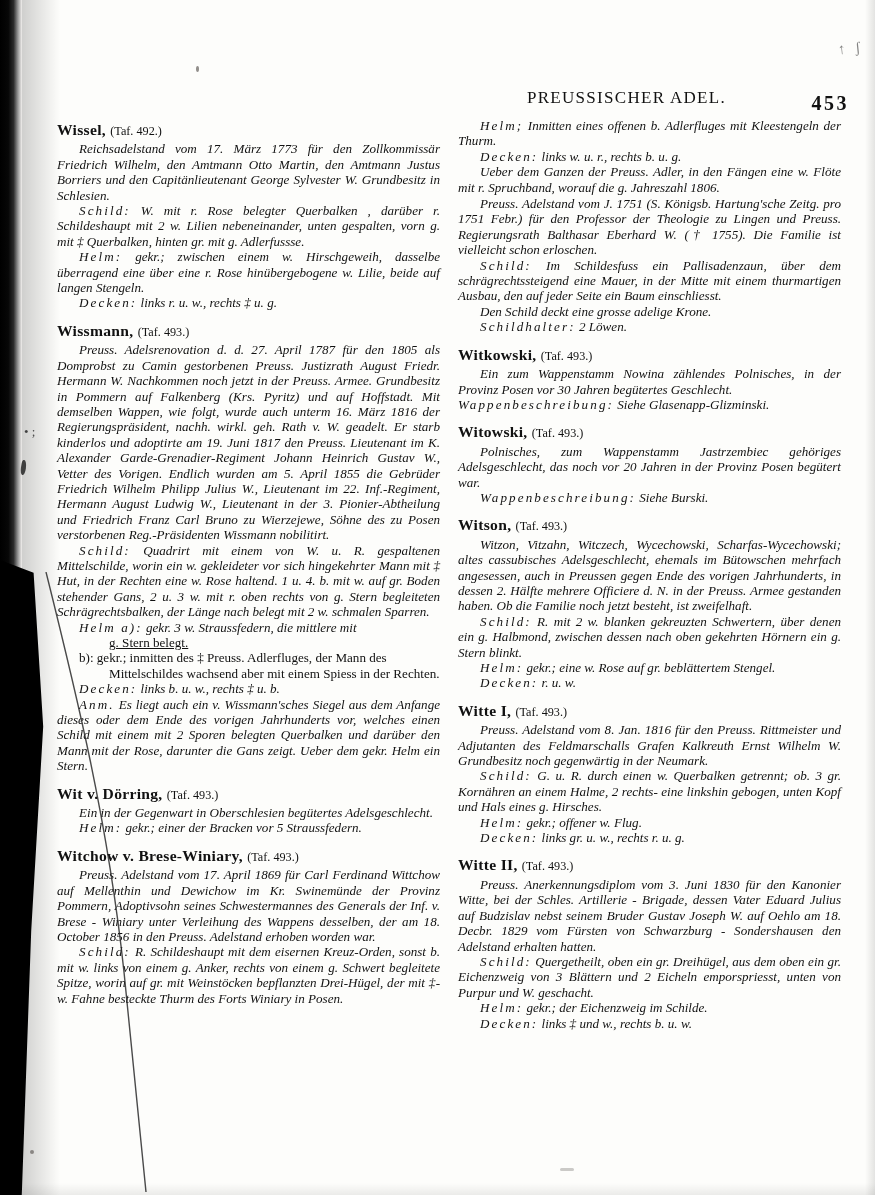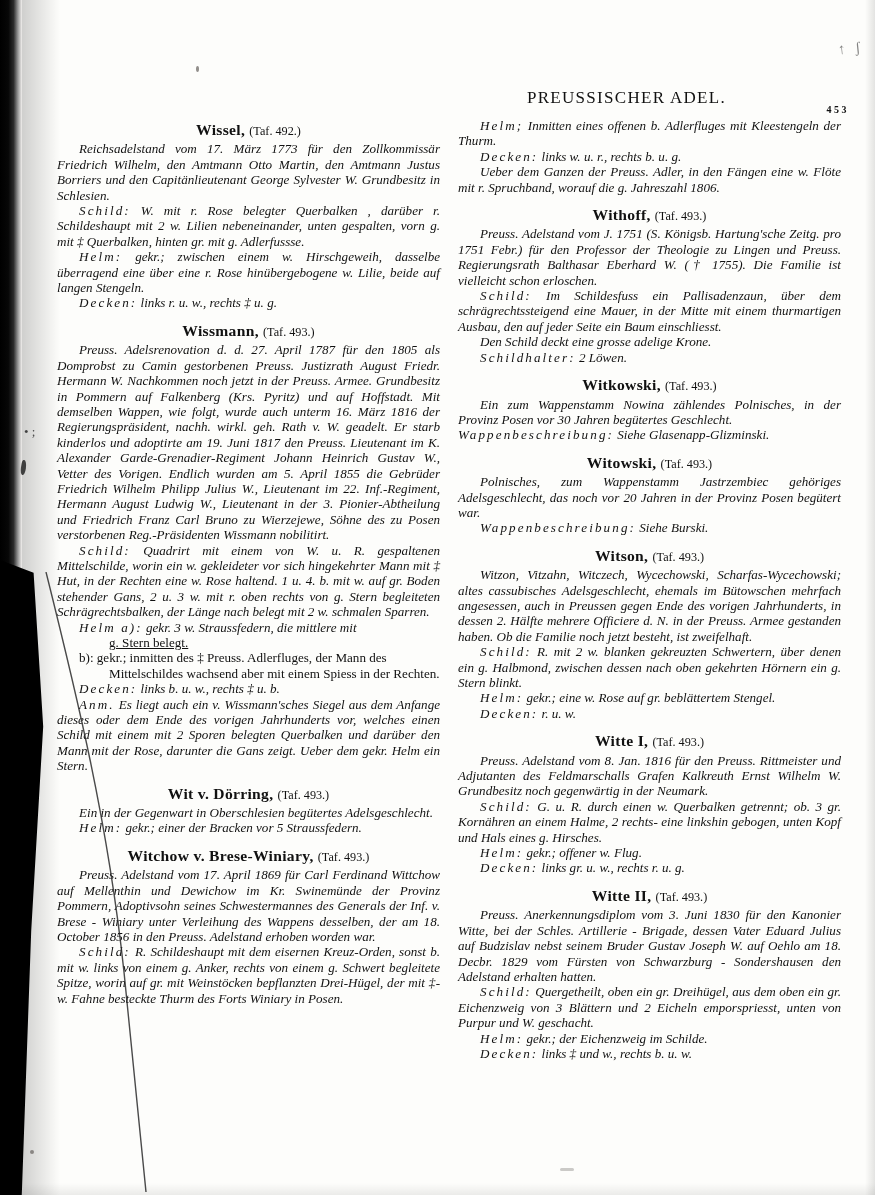--- a/index.html
+++ b/index.html
@@ -126,22 +126,22 @@
     width: 726px;
     text-align: right;
     font-size: 17px;
     letter-spacing: 1.3px;
     font-family: "Liberation Serif", serif;
     z-index: 3;
   }
   .folio {
     position: absolute;
     right: 26px;
-    top: 104px;
-    font-size: 10px;
+    top: 92px;
+    font-size: 20px;
     font-weight: bold;
     letter-spacing: 2.5px;
     z-index: 3;
   }
 
   
   .columns {
     position: absolute;
     left: 0; top: 118px;
     width: 875px;
@@ -157,21 +157,20 @@
     hyphens: none;
   }
   .col-left  { margin-left: 57px; }
   .col-right { margin-left: 18px; }
 
   .entry { margin-bottom: 1px; }
 
   h2.fam {
     margin: 0;
     padding: 11px 0 2px 0;
-    text-align: center;
     font-size: 15.6px;
     font-weight: bold;
     letter-spacing: .3px;
     font-family: "Liberation Serif", serif;
   }
   h2.fam .taf {
     font-weight: normal;
     font-size: 12.2px;
     letter-spacing: 0;
   }
@@ -244,21 +243,20 @@
           <p class="para"><span class="lbl">Schild:</span><span> R. Schildeshaupt mit dem eisernen Kreuz-Orden, sonst b. mit w. links von einem g. Anker, rechts von einem g. Schwert begleitete Spitze, worin auf gr. mit Weinstöcken bepflanzten Drei-Hügel, der mit ‡-w. Fahne besteckte Thurm des Forts Winiary in Posen.</span></p>
         </div>
       </div>
     <div class="col col-right" id="colRight">
         <div class="entry">
           <p class="para"><span class="lbl">Helm;</span><span> Inmitten eines offenen b. Adlerfluges mit Kleestengeln der Thurm.</span></p>
           <p class="para"><span class="lbl">Decken:</span><span> links w. u. r., rechts b. u. g.</span></p>
           <p class="para"><span>Ueber dem Ganzen der Preuss. Adler, in den Fängen eine w. Flöte mit r. Spruchband, worauf die g. Jahreszahl 1806.</span></p>
         </div>
         <div class="entry">
-          <h2 class="fam"><span>Withoff,</span> <span class="taf">(Taf. 493.)</span></h2>
           <p class="para"><span>Preuss. Adelstand vom J. 1751 (S. Königsb. Hartung'sche Zeitg. pro 1751 Febr.) für den Professor der Theologie zu Lingen und Preuss. Regierungsrath Balthasar Eberhard W. († 1755). Die Familie ist vielleicht schon erloschen.</span></p>
           <p class="para"><span class="lbl">Schild:</span><span> Im Schildesfuss ein Pallisadenzaun, über dem schrägrechtssteigend eine Mauer, in der Mitte mit einem thurmartigen Ausbau, den auf jeder Seite ein Baum einschliesst.</span></p>
           <p class="para"><span>Den Schild deckt eine grosse adelige Krone.</span></p>
           <p class="para"><span class="lbl">Schildhalter:</span><span> 2 Löwen.</span></p>
         </div>
         <div class="entry">
           <h2 class="fam"><span>Witkowski,</span> <span class="taf">(Taf. 493.)</span></h2>
           <p class="para"><span>Ein zum Wappenstamm Nowina zählendes Polnisches, in der Provinz Posen vor 30 Jahren begütertes Geschlecht.</span></p>
           <p class="para noind"><span class="lbl">Wappenbeschreibung:</span><span> Siehe Glasenapp-Glizminski.</span></p>
         </div>

